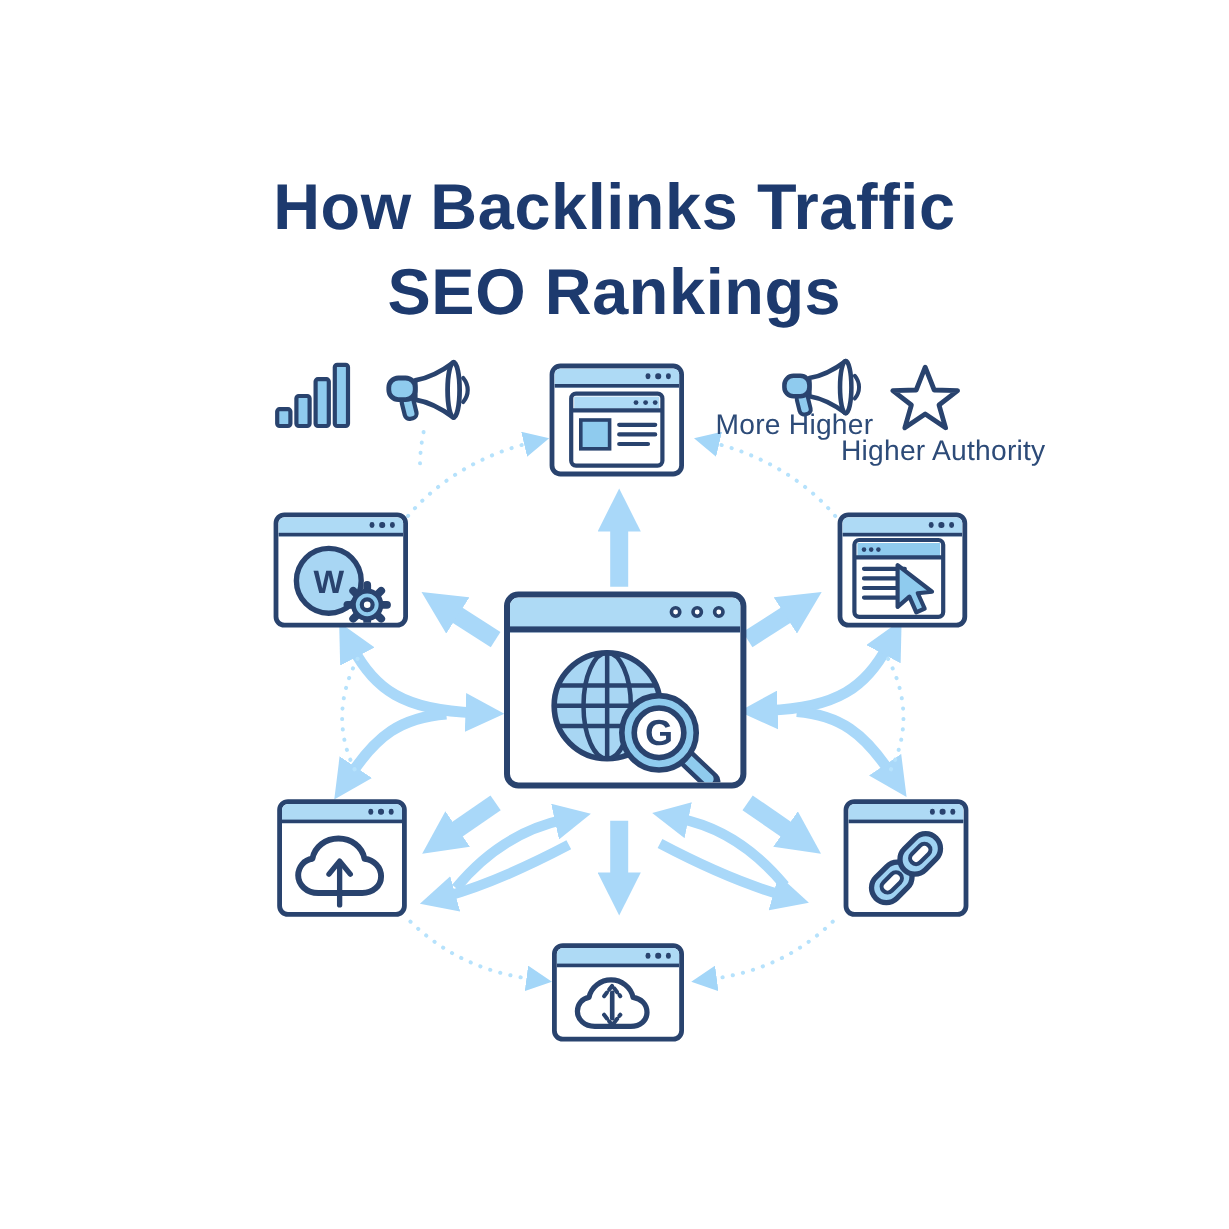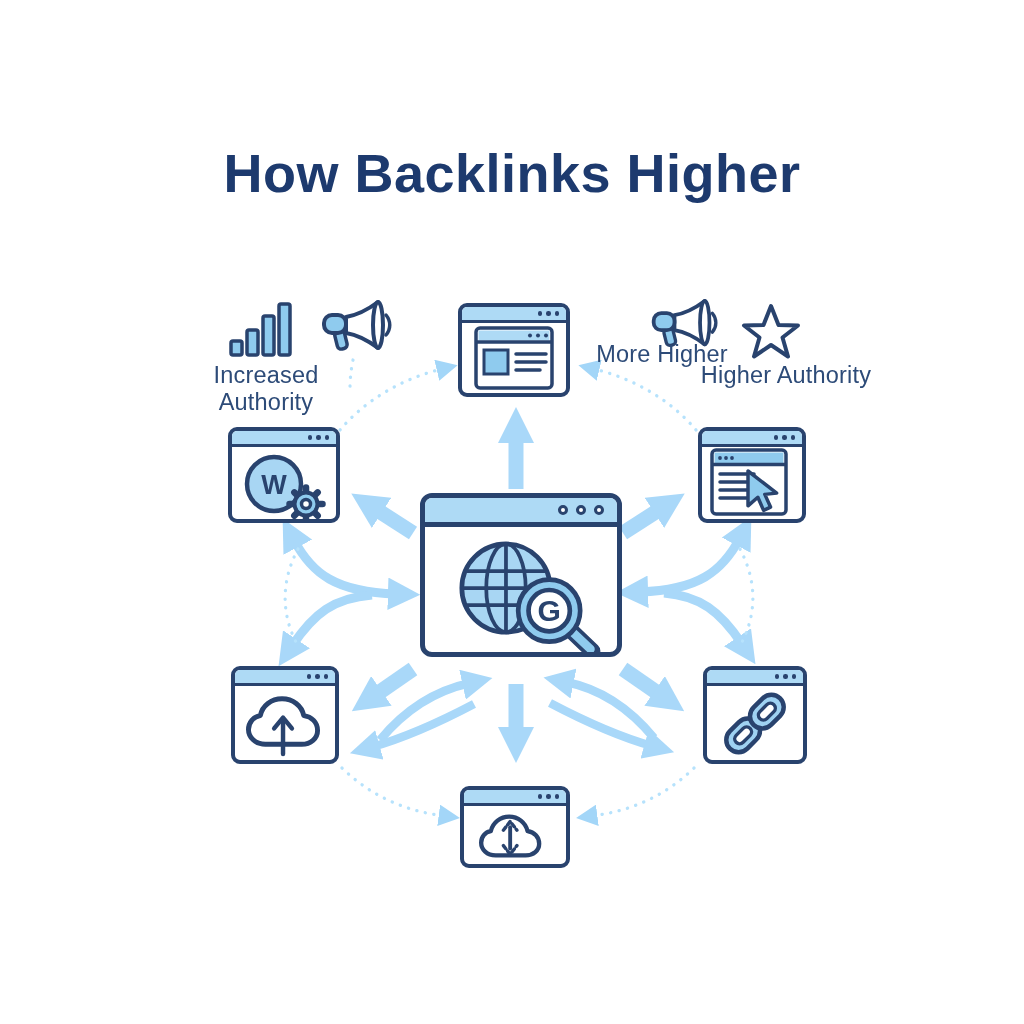--- a/index.html
+++ b/index.html
@@ -23,21 +23,22 @@
   .card.center .dot{width:10px;height:10px;background:#fff;border:3px solid #29436e;box-sizing:border-box;}
   .card.center .body{height:calc(100% - 29px);}
   svg text{font-family:"Liberation Sans",sans-serif;}
 </style>
 </head>
 <body>
 
 <div id="canvas">
 
   <div class="title">
-    <div>How Backlinks Higher</div>
+    <div>How Backlinks Traffic</div>
+    <div>SEO Rankings</div>
   </div>
 
   <svg id="arrowlayer" width="1024" height="1024" viewBox="0 0 1024 1024" fill="none">
     <defs>
       <marker id="ah" viewBox="0 0 10 10" refX="2.5" refY="5" markerWidth="2.4" markerHeight="2.4" orient="auto-start-reverse">
         <path d="M0 0 L10 5 L0 10 Z" fill="#a9d8f9"></path>
       </marker>
       <marker id="ah2" viewBox="0 0 10 10" refX="2.5" refY="5" markerWidth="3.6" markerHeight="3.6" orient="auto-start-reverse">
         <path d="M0 0 L10 5 L0 10 Z" fill="#a9d8f9"></path>
       </marker>
@@ -96,21 +97,20 @@
     <g stroke="#29436e" stroke-width="3.5" fill="#8fcbee">
       <rect x="3" y="41" width="11" height="14" rx="2"></rect>
       <rect x="19" y="30" width="11" height="25" rx="2"></rect>
       <rect x="35" y="16" width="11" height="39" rx="2"></rect>
       <rect x="51" y="4" width="11" height="51" rx="2"></rect>
     </g>
   </svg>
   <svg class="ficon" style="left:318px;top:298px" width="74" height="60" viewBox="0 0 74 60">
     <use href="#sym-megaphone"></use>
   </svg>
-  <div class="blabel" style="left:166px;top:362px;width:200px">Increased Authority</div>
 
   <svg class="ficon" style="left:648px;top:297px" width="70" height="57" viewBox="0 0 74 60">
     <use href="#sym-megaphone"></use>
   </svg>
   <div class="blabel" style="left:592px;top:341px;width:140px">More Higher</div>
   <svg class="ficon" style="left:740px;top:303px" width="62" height="58" viewBox="0 0 62 58">
     <path d="M31 3 L38.5 22 L58 22.5 L42.5 34.5 L48 53.5 L31 42 L14 53.5 L19.5 34.5 L4 22.5 L23.5 22 Z" fill="#ffffff" stroke="#29436e" stroke-width="4" stroke-linejoin="round"></path>
   </svg>
   <div class="blabel" style="left:696px;top:362px;width:180px">Higher Authority</div>
 

